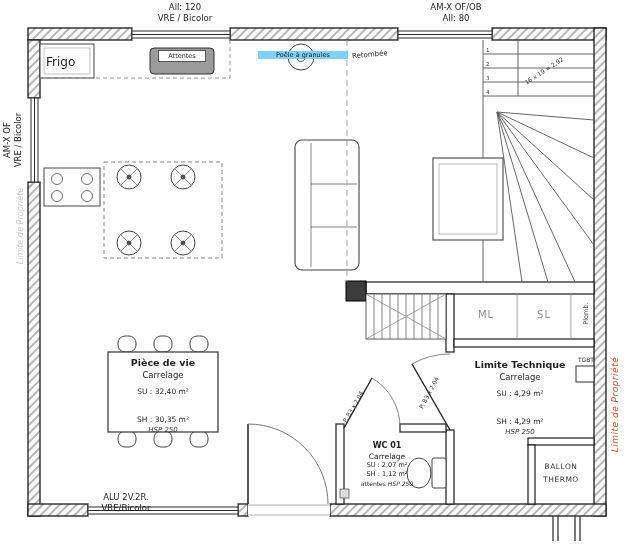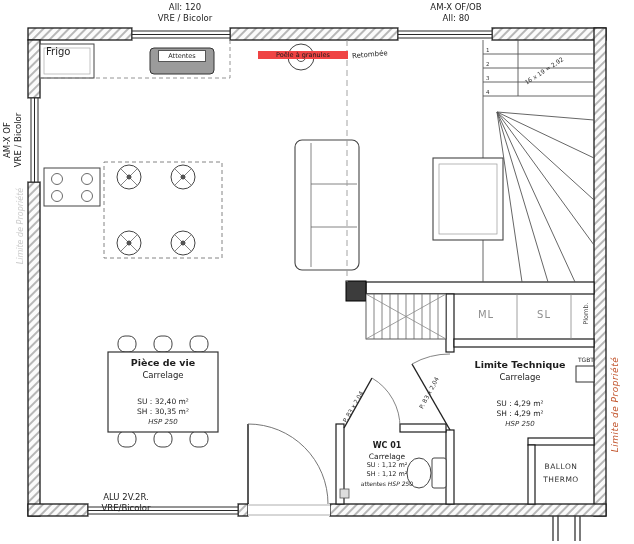--- a/index.html
+++ b/index.html
@@ -5,41 +5,41 @@
   *{margin:0;padding:0;box-sizing:border-box}
   body{background:#fff;font-family:"DejaVu Sans","Liberation Sans",sans-serif}
   .stage{position:relative;width:634px;height:544px;background:#fff;overflow:hidden}
   .stage svg{position:absolute;left:0;top:0}
   .lbl{position:absolute;color:#1d1d1d;line-height:1.25;white-space:nowrap}
   .c{text-align:center}
   #lb-tl{left:125px;top:2px;width:120px;font-size:8.5px}
   #lb-tr{left:396px;top:2px;width:120px;font-size:8.5px}
   #lb-left{left:-30px;top:127px;width:90px;height:26px;font-size:8.5px;transform:rotate(-90deg)}
   #lb-bottom{left:66px;top:492px;width:120px;font-size:8.5px}
-  #lb-frigo{left:46px;top:46px;font-size:10px}
+  #lb-frigo{left:46px;top:55px;font-size:12px}
   #lb-attentes{left:158px;top:50px;width:48px;height:12px;font-size:6.5px;line-height:11px;border:1px solid #555;background:#fff;text-align:center}
-  #lb-poele{left:258px;top:51px;width:90px;font-size:6.5px;background:#ef4444;text-align:center}
+  #lb-poele{left:258px;top:51px;width:90px;font-size:6.5px;background:#7dd3fc;text-align:center}
   #lb-retombee{left:352px;top:50px;width:50px;font-size:7px;transform:rotate(-5deg)}
   #lb-stairf{left:506px;top:67px;width:76px;font-size:6px;transform:rotate(-33deg);text-align:center;color:#333}
   #lb-ml,#lb-sl{font-size:10px;color:#8f8f8f;letter-spacing:1px;text-align:center;width:40px;top:309px}
   #lb-ml{left:466px} #lb-sl{left:524px}
   #lb-plomb{left:567px;top:308px;width:40px;height:11px;font-size:6.5px;color:#444;transform:rotate(-90deg);text-align:center}
   #lb-tgbt{left:571px;top:356px;width:30px;font-size:6px;text-align:center}
   #lb-living{left:108px;top:357px;width:110px;text-align:center}
   #lb-wc{left:344px;top:441px;width:86px;text-align:center}
   #lb-tech{left:455px;top:359px;width:130px;text-align:center}
   #lb-ballon{left:523px;top:460px;width:76px;font-size:7.5px;line-height:13px;color:#333;letter-spacing:.5px;text-align:center}
   #lb-limr{left:553px;top:398px;width:126px;height:13px;font-size:9px;font-style:italic;color:#c2542c;transform:rotate(-90deg);text-align:center;letter-spacing:.5px}
   #lb-liml{left:-33px;top:220px;width:110px;height:12px;font-size:8px;font-style:italic;color:#ccc;transform:rotate(-90deg);text-align:center}
   #lb-wcdoor{left:322px;top:403px;width:62px;font-size:6px;transform:rotate(-60deg);text-align:center;color:#333}
   #lb-techdoor{left:398px;top:389px;width:62px;font-size:6px;transform:rotate(-62deg);text-align:center;color:#333}
   .room-name{font-weight:bold;font-size:9.5px}
   .room-floor{font-weight:normal;font-size:8.5px;margin-top:1px}
-  .room-stat{font-size:7.5px;margin-top:1px}
-  .gap{margin-top:16px}
+  .room-stat{font-size:7.5px;margin-top:19px}
+  .gap{margin-top:6px}
   .room-hsp{font-size:7px;font-style:italic;margin-top:2px;color:#333}
   #lb-wc .room-name{font-size:8px}
   #lb-wc .room-floor{font-size:7.5px}
   #lb-wc .room-stat{font-size:6.5px;margin-top:0}
   .wc-note{font-size:6px;margin-top:2px}
   .it{font-style:italic}
   .stnum{font-family:"DejaVu Sans",sans-serif;font-size:5.5px;fill:#333}
 </style>
 </head>
 <body>
@@ -288,21 +288,21 @@
   <div class="room-name">Pièce de vie</div>
   <div class="room-floor">Carrelage</div>
   <div class="room-stat gap">SU : 32,40 m²</div>
   <div class="room-stat">SH : 30,35 m²</div>
   <div class="room-hsp">HSP 250</div>
 </div>
 
 <div class="lbl" id="lb-wc">
   <div class="room-name">WC 01</div>
   <div class="room-floor">Carrelage</div>
-  <div class="room-stat">SU : 1,12 m²</div>
+  <div class="room-stat">SU : 2,07 m²</div>
   <div class="room-stat">SH : 1,12 m²</div>
   <div class="wc-note">
     <span>attentes</span>
     <span class="it">HSP 250</span>
   </div>
 </div>
 
 <div class="lbl" id="lb-tech">
   <div class="room-name">Limite Technique</div>
   <div class="room-floor">Carrelage</div>

